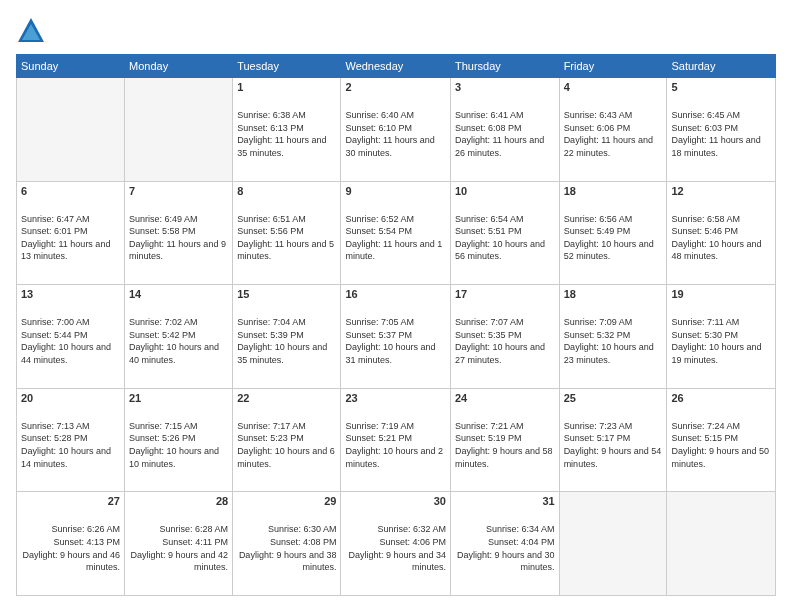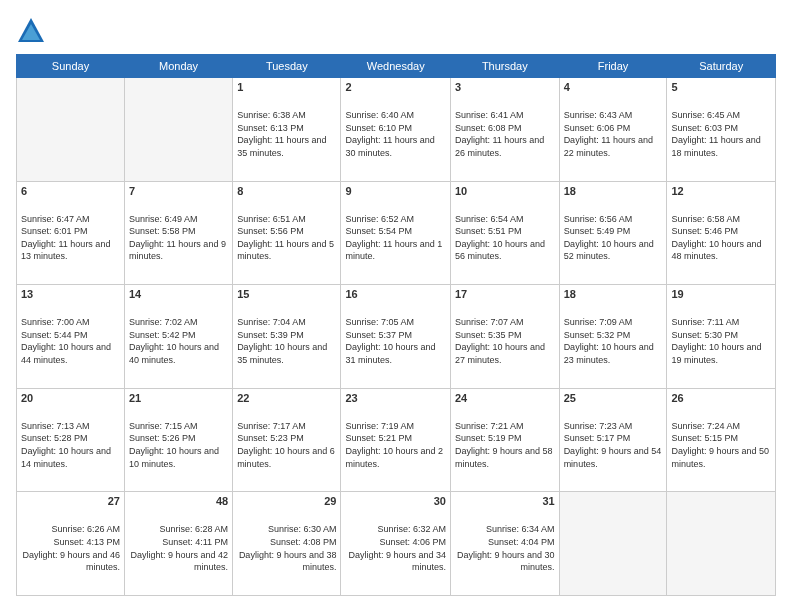--- a/index.html
+++ b/index.html
@@ -62,21 +62,21 @@
     .calendar {
       width: 100%;
       border-collapse: collapse;
       flex: 1;
       font-size: 10px;
     }
     .calendar th {
       background-color: #2a6db5;
       color: #fff;
       padding: 5px 4px;
-      text-align: center;
+      text-align: left;
       font-size: 11px;
       font-weight: normal;
       border: 1px solid #2a6db5;
     }
     .calendar td {
       border: 1px solid #ccc;
       vertical-align: top;
       padding: 3px 4px;
       width: 113px;
       height: 82px;
@@ -250,21 +250,21 @@
             <span class="day-number">26</span>
             <div class="day-info">Sunrise: 7:24 AM<br>Sunset: 5:15 PM<br>Daylight: 9 hours and 50 minutes.</div>
           </td>
         </tr>
         <tr>
           <td>
             <span class="day-number">27</span>
             <div class="day-info">Sunrise: 6:26 AM<br>Sunset: 4:13 PM<br>Daylight: 9 hours and 46 minutes.</div>
           </td>
           <td>
-            <span class="day-number">48</span>
+            <span class="day-number">28</span>
             <div class="day-info">Sunrise: 6:28 AM<br>Sunset: 4:11 PM<br>Daylight: 9 hours and 42 minutes.</div>
           </td>
           <td>
             <span class="day-number">29</span>
             <div class="day-info">Sunrise: 6:30 AM<br>Sunset: 4:08 PM<br>Daylight: 9 hours and 38 minutes.</div>
           </td>
           <td>
             <span class="day-number">30</span>
             <div class="day-info">Sunrise: 6:32 AM<br>Sunset: 4:06 PM<br>Daylight: 9 hours and 34 minutes.</div>
           </td>

